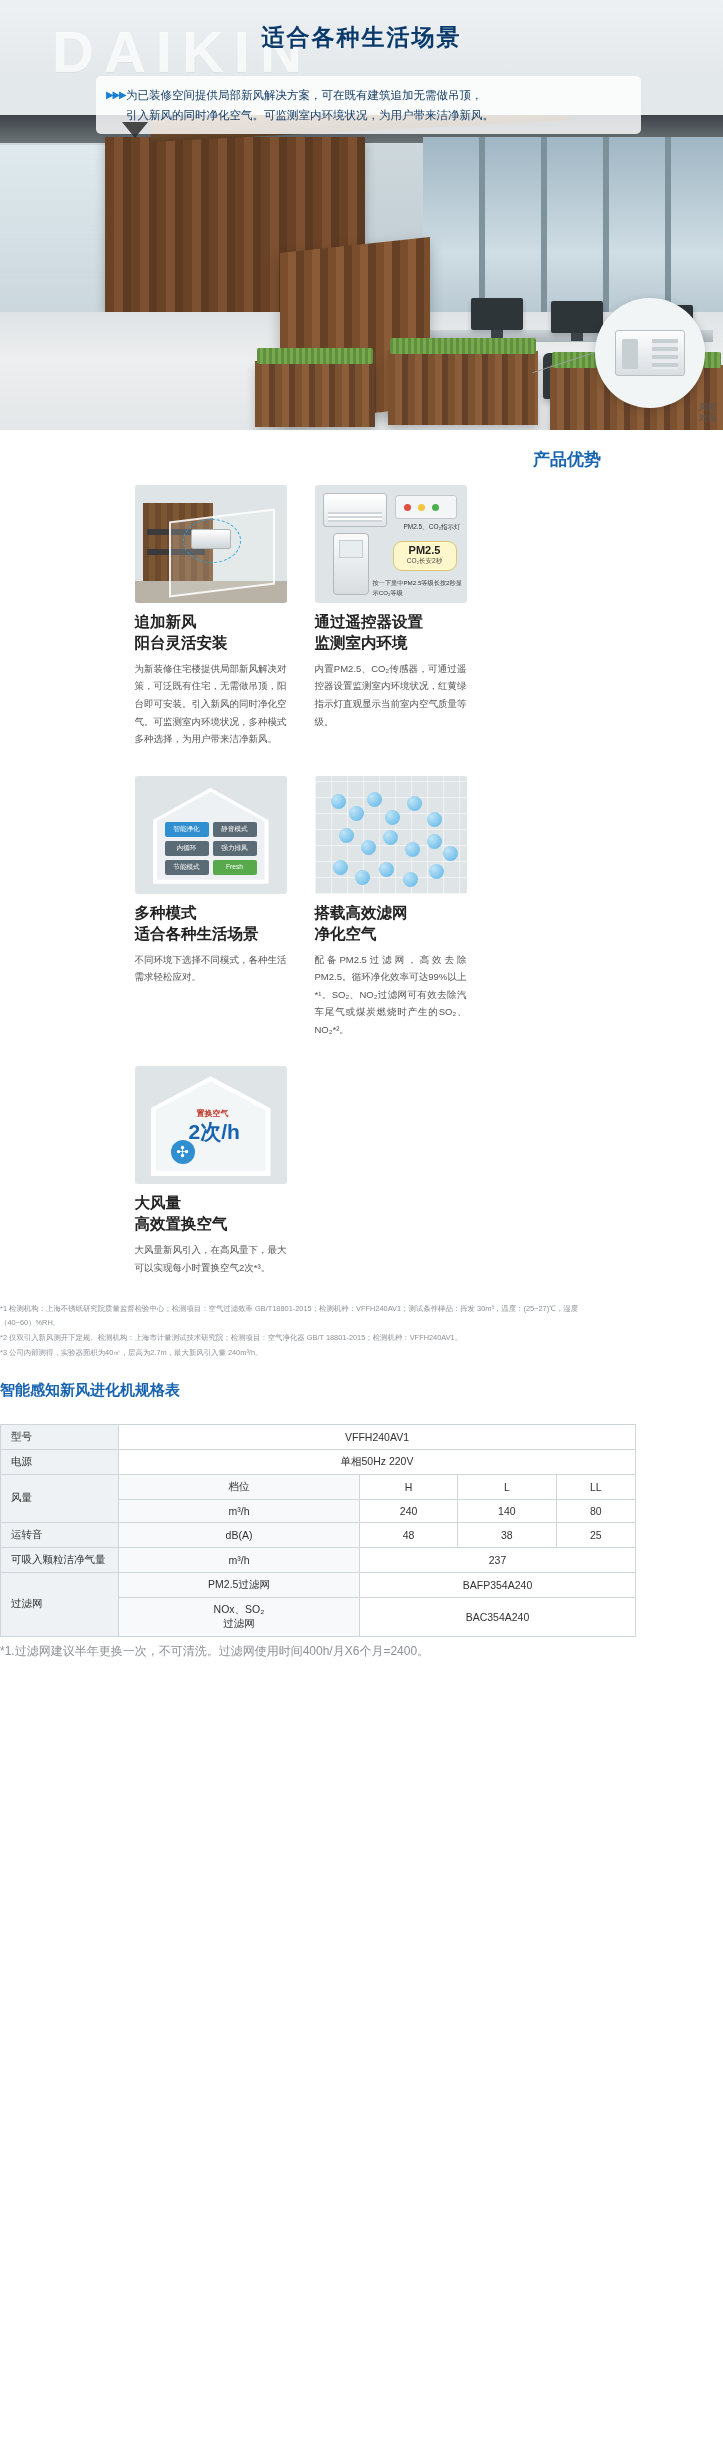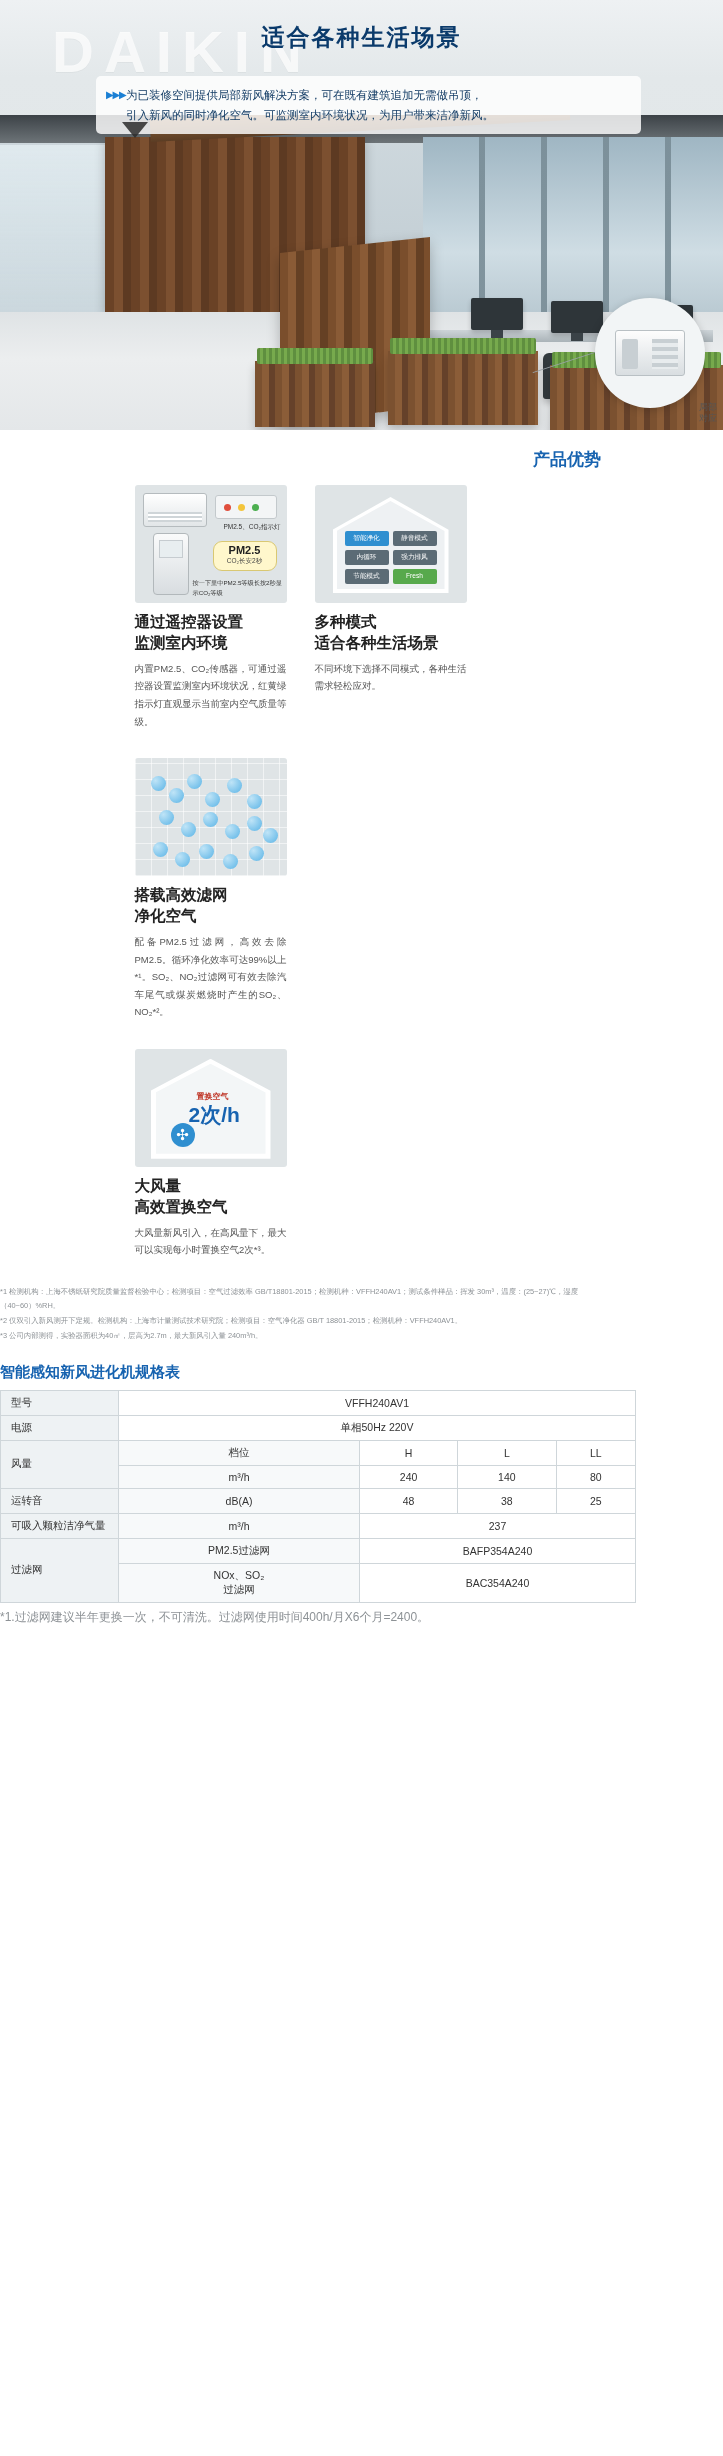--- a/index.html
+++ b/index.html
@@ -258,21 +258,21 @@
     color:#fff; font-size:15px;}
 
   
   .footnotes {
     width: 636px; margin: 26px auto 5px; font-size: 7.4px; color:#8d9296; line-height:1.9;
   }
   .footnotes p { margin-bottom: 1px; }
 
   
   .spec-wrap { width: 636px; margin: 20px auto 26px; }
-  .spec-title { color:#1763b0; font-weight:bold; font-size:15px; margin-bottom: 8px; }
+  .spec-title { color:#1763b0; font-weight:bold; font-size:15px; margin-bottom: 24px; }
   table.spec { width:100%; border-collapse: collapse; font-size:10.5px; }
   table.spec th, table.spec td {
     border:1px solid #cfd6da; padding:5px 6px; text-align:center; color:#333; background:#fff;
   }
   table.spec td.label { background:#eef2f4; text-align:left; padding-left:10px; width:118px; }
   table.spec td.sublabel { background:#f7f9fa; }
   .spec-note { font-size:12px; color:#8d9296; margin-top:6px; }
 </style>
 </head>
 <body>
@@ -319,20 +319,36 @@
     <div class="unit-label">
       <span>局部</span><br>
       <span>对应</span>
     </div>
   </div>
 
   <div class="section-title">产品优势</div>
 
   <div class="grid">
 
+    <div class="card">
+      <div class="thumb t1">
+        <div class="rm"></div>
+        <div class="shelf"></div>
+        <div class="shelf2"></div>
+        <div class="floor"></div>
+        <div class="glassbox"></div>
+        <div class="dev"></div>
+        <div class="ring"></div>
+      </div>
+      <h3>
+        <span>追加新风</span><br>
+        <span>阳台灵活安装</span>
+      </h3>
+      <p>为新装修住宅楼提供局部新风解决对策，可泛既有住宅，无需做吊顶，阳台即可安装。引入新风的同时净化空气。可监测室内环境状况，多种模式多种选择，为用户带来洁净新风。</p>
+    </div>
 
     <div class="card">
       <div class="thumb t2">
         <div class="ac"></div>
         <div class="panel">
           <i></i>
           <i></i>
           <i></i>
         </div>
         <div class="lbl">PM2.5、CO₂指示灯</div>

